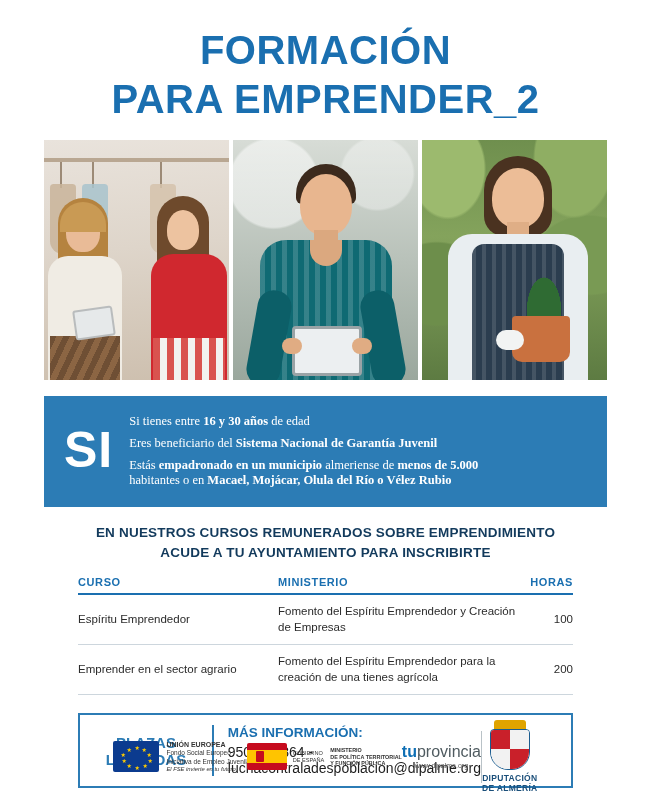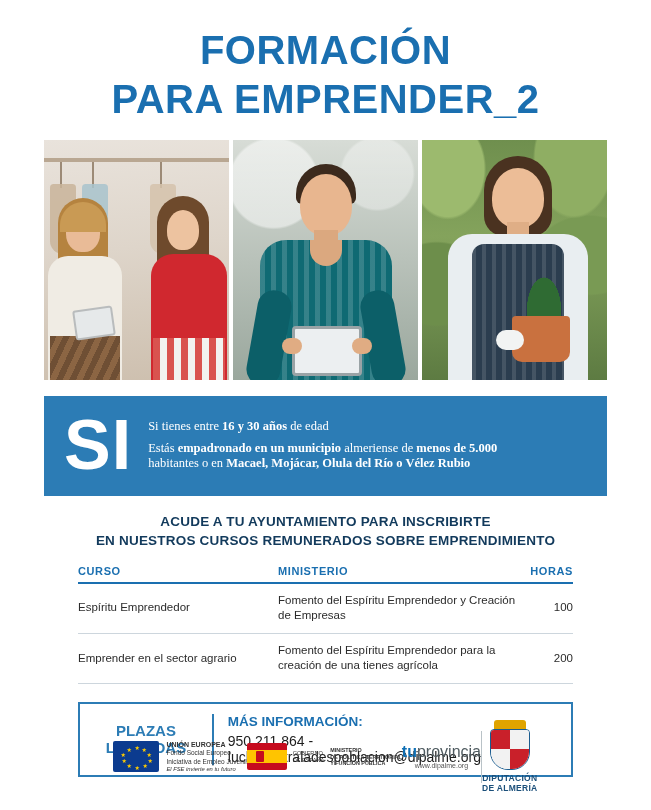--- a/index.html
+++ b/index.html
@@ -104,21 +104,21 @@
   .band {
     margin: 16px 44px 0 44px;
     background: #2c7cb5;
     color: #ffffff;
     display: flex;
     padding: 14px 18px 16px 20px;
     gap: 16px;
     align-items: center;
   }
   .band .si {
-    font-size: 70px;
+    font-size: 50px;
     font-weight: bold;
     line-height: 1;
     letter-spacing: 1px;
   }
   .band .reqs { font-size: 12.5px; line-height: 1.15; }
   .band .req { padding: 4px 0; font-family: Liberation Serif, serif; }
   .band .req b { font-weight: bold; }
 
   
   .cta {
@@ -288,33 +288,36 @@
     </div>
   </div>
 
   <div class="band">
     <div class="si">SI</div>
     <div class="reqs">
       <div class="req">
         <span>Si tienes entre </span><b>16 y 30 años</b><span> de edad</span>
       </div>
       <div class="req">
+        <span>Eres beneficiario del </span><b>Sistema Nacional de Garantía Juvenil</b>
+      </div>
+      <div class="req">
         <div>
           <span>Estás </span><b>empadronado en un municipio</b><span> almeriense de </span><b>menos de 5.000</b>
         </div>
         <div>
           <span>habitantes o en </span><b>Macael, Mojácar, Olula del Río o Vélez Rubio</b>
         </div>
       </div>
     </div>
   </div>
 
   <div class="cta">
+    <div>EN NUESTROS CURSOS REMUNERADOS SOBRE EMPRENDIMIENTO</div>
     <div>ACUDE A TU AYUNTAMIENTO PARA INSCRIBIRTE</div>
-    <div>EN NUESTROS CURSOS REMUNERADOS SOBRE EMPRENDIMIENTO</div>
   </div>
 
   <div class="table">
     <div class="thead">
       <div class="c-curso">CURSO</div>
       <div class="c-cont">MINISTERIO</div>
       <div class="c-horas">HORAS</div>
     </div>
     <div class="trow">
       <div class="c-curso">Espíritu Emprendedor</div>

